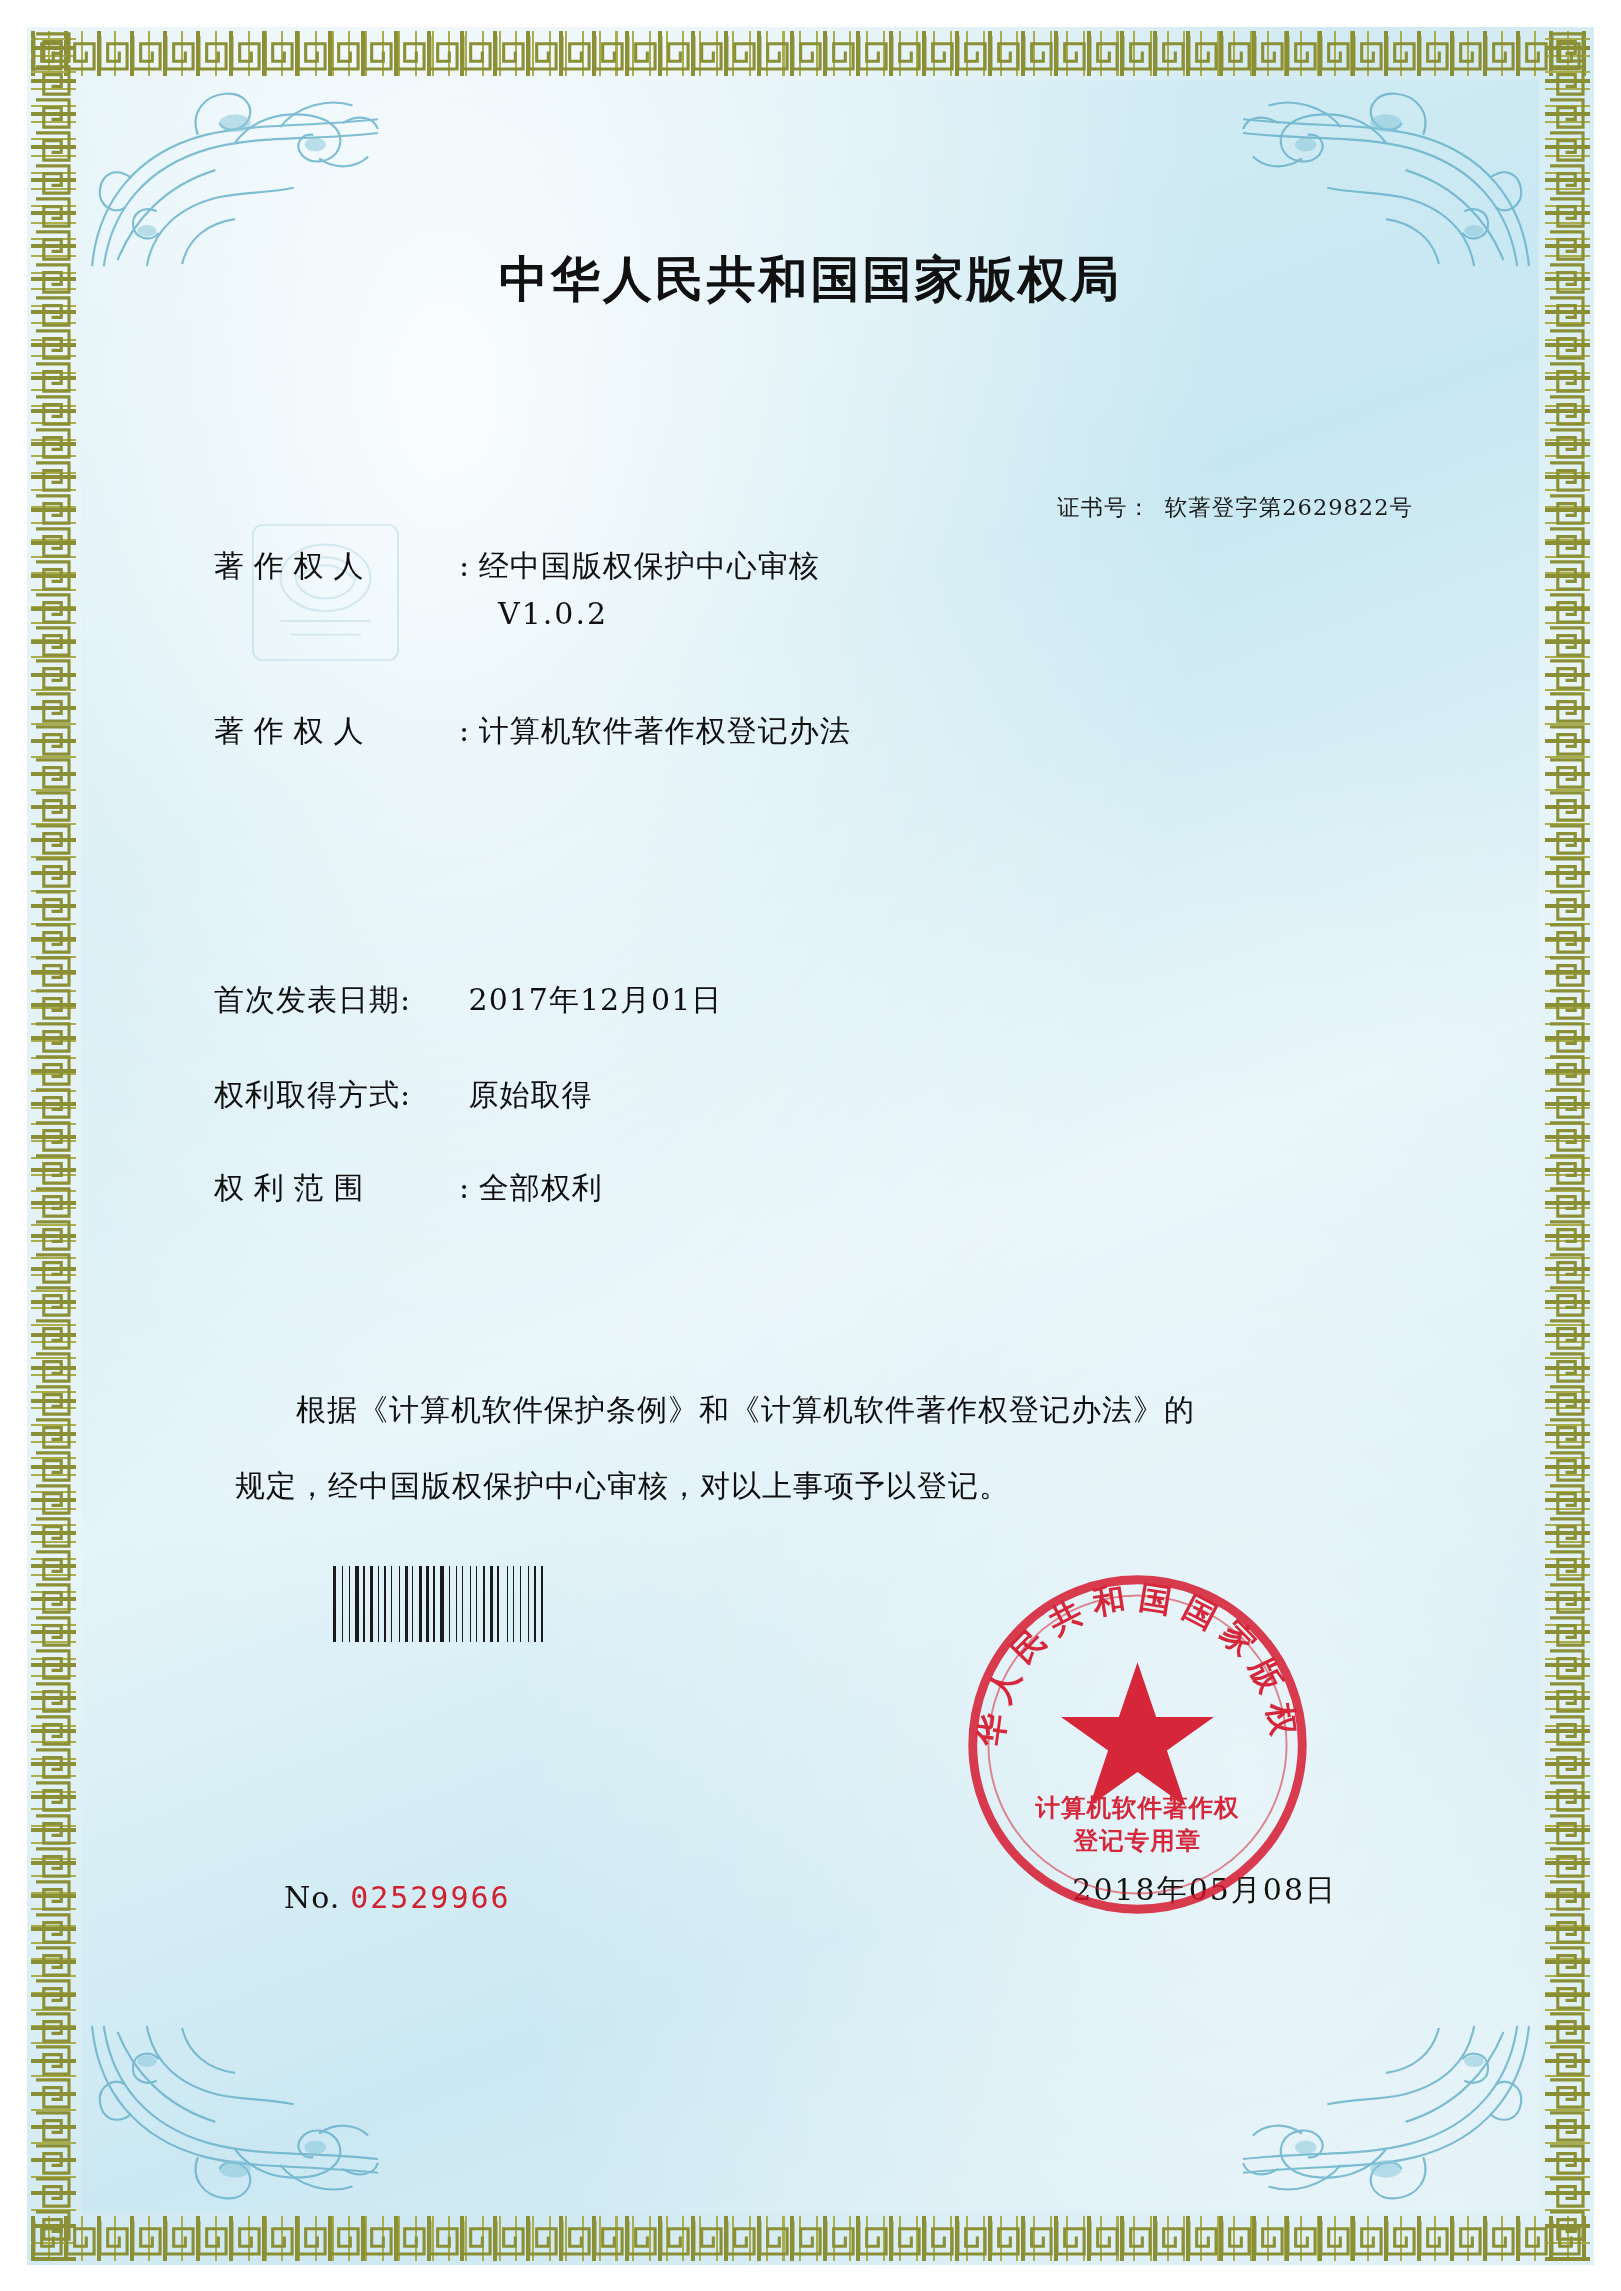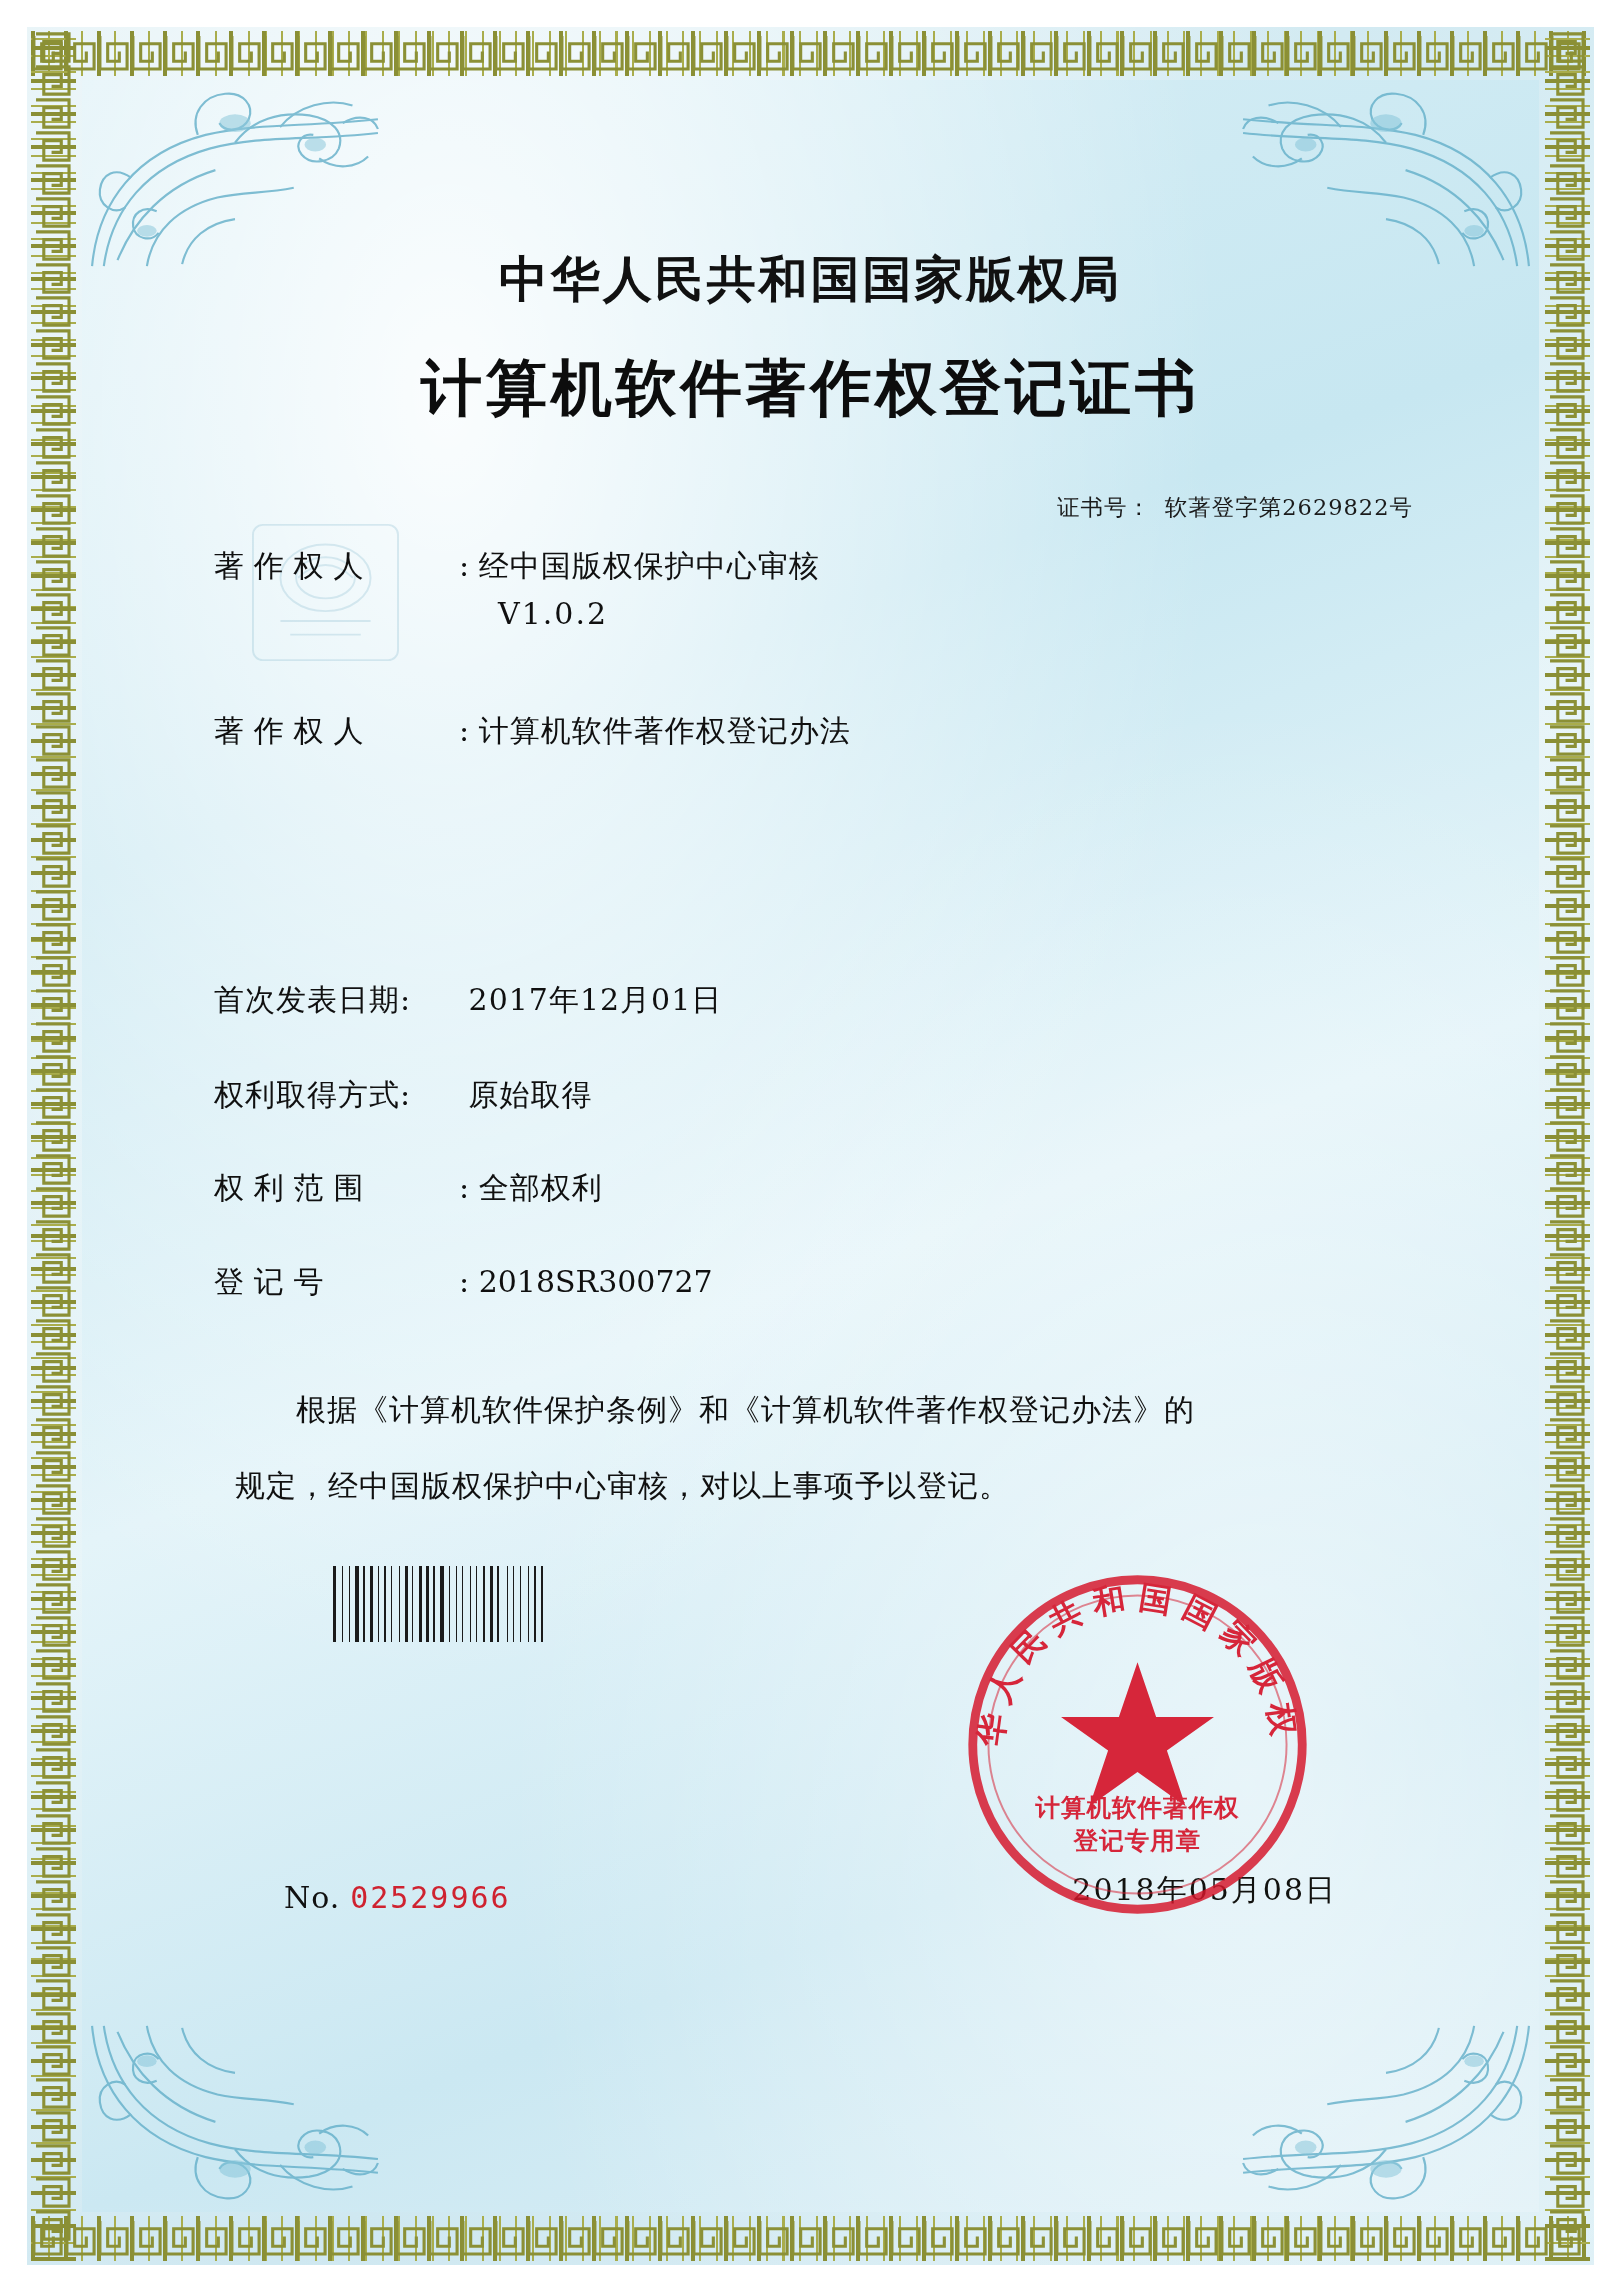--- a/index.html
+++ b/index.html
@@ -1540,21 +1540,20 @@
       <ellipse cx="80" cy="60" rx="30" ry="21"></ellipse>
       <path d="M34 104 L126 104"></path>
       <path d="M44 118 L116 118"></path>
       <path d="M52 60 q28 -26 56 0"></path>
     </g>
   </svg>
 
   <div class="content">
 
     <div class="title-org">中华人民共和国国家版权局</div>
-    <div class="title-main">计算机软件著作权登记证书</div>
 
     <div class="cert-no">
       <span class="label">证书号：</span><span class="value">软著登字第2629822号</span>
     </div>
 
     <div class="field software-name">
       <span class="flabel">著作权人</span><span class="colon">:</span>
       <span class="fvalue">经中国版权保护中心审核</span>
     </div>
     <div class="software-version">V1.0.2</div>
@@ -1573,24 +1572,20 @@
     <div class="field right-way">
       <span class="flabel tight">权利取得方式:</span>
       <span class="fvalue">原始取得</span>
     </div>
 
     <div class="field right-scope">
       <span class="flabel">权利范围</span><span class="colon">:</span>
       <span class="fvalue">全部权利</span>
     </div>
 
-    <div class="field reg-no">
-      <span class="flabel">登记号</span><span class="colon">:</span>
-      <span class="fvalue mono">2018SR300727</span>
-    </div>
 
     <div class="statement">
       <span class="indent"></span><span>根据《计算机软件保护条例》和《计算机软件著作权登记办法》的</span><br>
       <span>规定，经中国版权保护中心审核，对以上事项予以登记。</span>
     </div>
 
     <div class="barcode" id="barcode">
         <i style="width:3.9px"></i>
         <i style="width:2px;background:transparent"></i>
         <i style="width:1px"></i>

